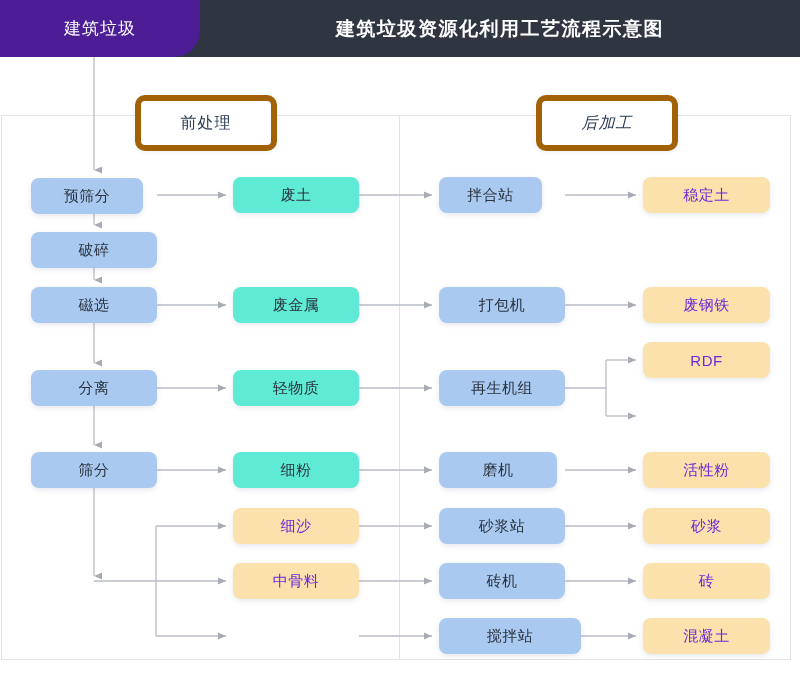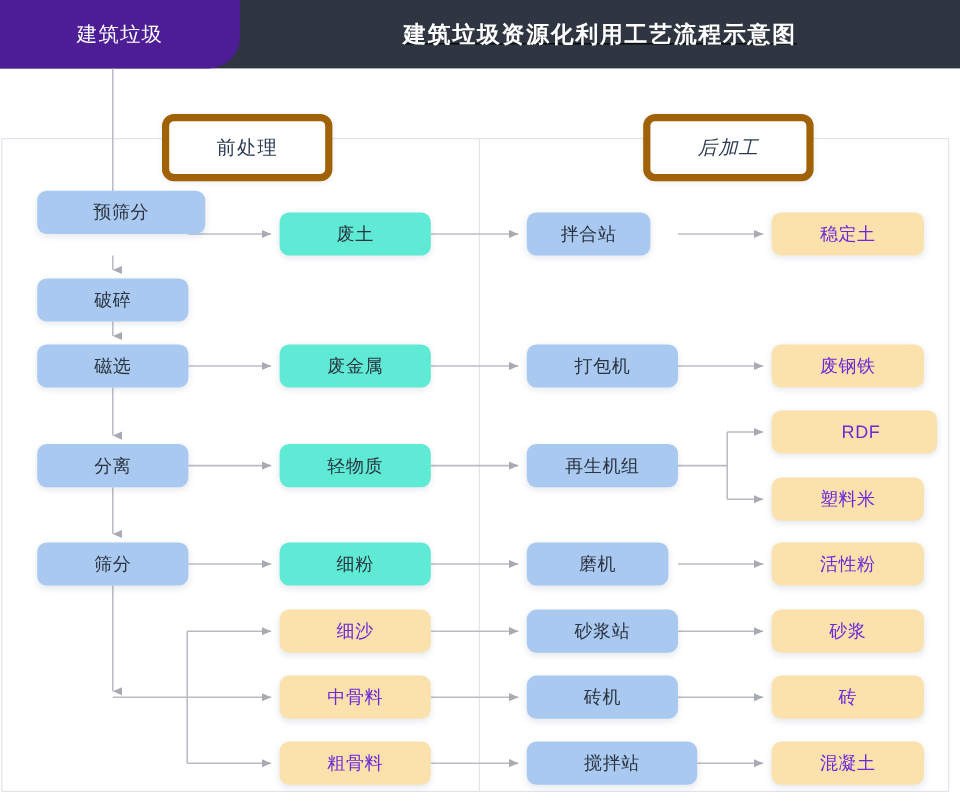--- a/index.html
+++ b/index.html
@@ -23,21 +23,21 @@
     background:#4c1d95;
     border-bottom-right-radius:26px;
     border-top-right-radius:0;
     display:flex;align-items:center;justify-content:center;
   }
   .header-tab span{
     color:#ffffff;font-size:17px;letter-spacing:1px;font-weight:500;
   }
   .header-title{
     position:absolute;left:200px;top:0;width:600px;height:57px;
-    display:flex;align-items:center;justify-content:center;text-decoration:underline;
+    display:flex;align-items:center;justify-content:center;
   }
   .header-title span{
     color:#ffffff;font-size:19px;font-weight:700;letter-spacing:1.5px;
   }
 
   
   .panel{
     position:absolute;left:1px;top:115px;width:790px;height:545px;
     border:1px solid #e2e4ea;
     box-sizing:border-box;
@@ -143,21 +143,21 @@
     </g>
   </svg>
 
   <div class="pill" style="left:135px;top:95px;width:130px;">
     <span>前处理</span>
   </div>
   <div class="pill" style="left:536px;top:95px;width:130px;font-style:italic;">
     <span>后加工</span>
   </div>
 
-  <div class="node blue" style="left:31px;top:159px;width:140px;">
+  <div class="node blue" style="left:31px;top:178px;width:112px;">
     <span>预筛分</span>
   </div>
   <div class="node blue" style="left:31px;top:232px;width:126px;">
     <span>破碎</span>
   </div>
   <div class="node blue" style="left:31px;top:287px;width:126px;">
     <span>磁选</span>
   </div>
   <div class="node blue" style="left:31px;top:370px;width:126px;">
     <span>分离</span>
@@ -177,23 +177,20 @@
   </div>
   <div class="node white" style="left:233px;top:452px;width:126px;">
     <span>细粉</span>
   </div>
   <div class="node yellow" style="left:233px;top:508px;width:126px;">
     <span>细沙</span>
   </div>
   <div class="node yellow" style="left:233px;top:563px;width:126px;">
     <span>中骨料</span>
   </div>
-  <div class="node yellow" style="left:233px;top:618px;width:126px;">
-    <span>粗骨料</span>
-  </div>
 
   <div class="node blue" style="left:439px;top:177px;width:103px;">
     <span>拌合站</span>
   </div>
   <div class="node blue" style="left:439px;top:287px;width:126px;">
     <span>打包机</span>
   </div>
   <div class="node blue" style="left:439px;top:370px;width:126px;">
     <span>再生机组</span>
   </div>
@@ -209,25 +206,22 @@
   <div class="node blue" style="left:439px;top:618px;width:142px;">
     <span>搅拌站</span>
   </div>
 
   <div class="node yellow" style="left:643px;top:177px;width:127px;">
     <span>稳定土</span>
   </div>
   <div class="node yellow" style="left:643px;top:287px;width:127px;">
     <span>废钢铁</span>
   </div>
-  <div class="node yellow" style="left:643px;top:342px;width:127px;padding-left:11px;">
+  <div class="node yellow" style="left:643px;top:342px;width:127px;">
     <span>RDF</span>
-  </div>
-  <div class="node yellow" style="left:643px;top:398px;width:127px;">
-    <span>塑料米</span>
   </div>
   <div class="node yellow" style="left:643px;top:452px;width:127px;">
     <span>活性粉</span>
   </div>
   <div class="node yellow" style="left:643px;top:508px;width:127px;">
     <span>砂浆</span>
   </div>
   <div class="node yellow" style="left:643px;top:563px;width:127px;">
     <span>砖</span>
   </div>

